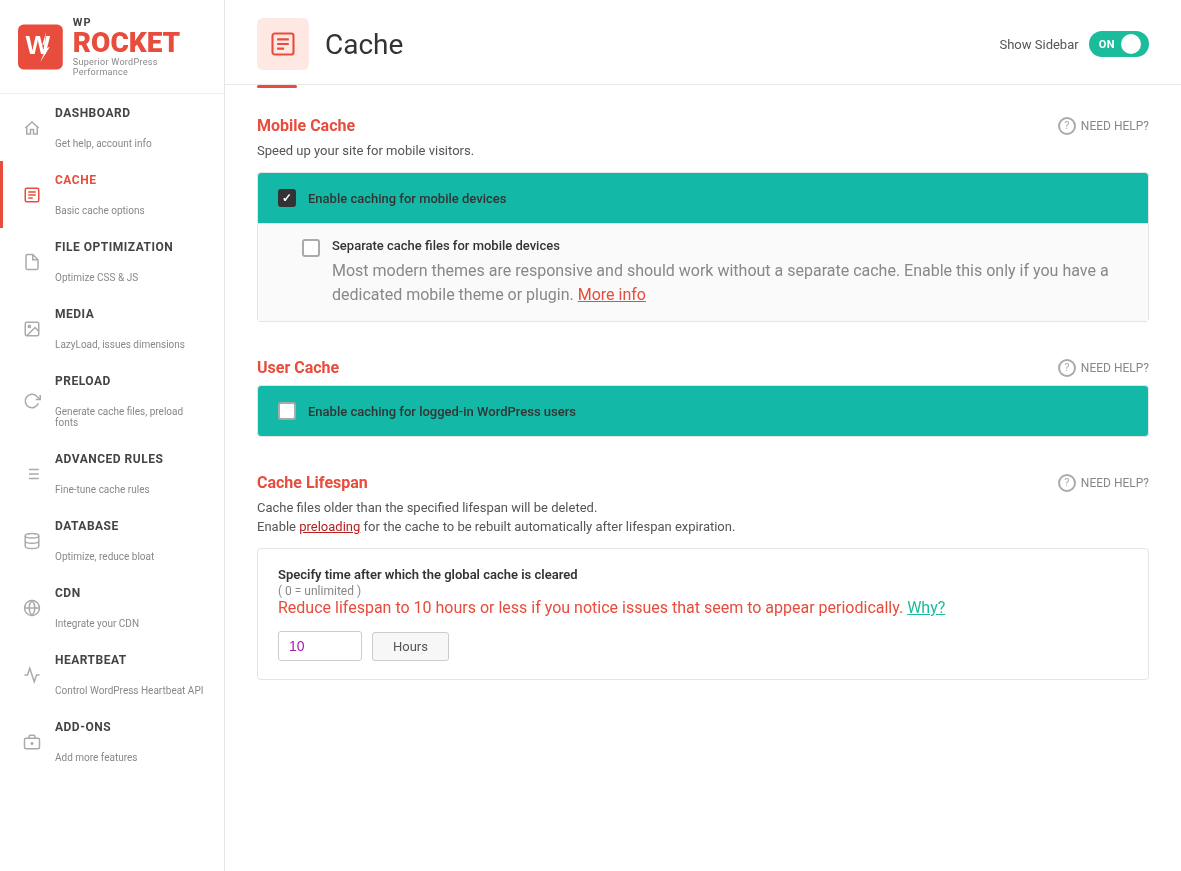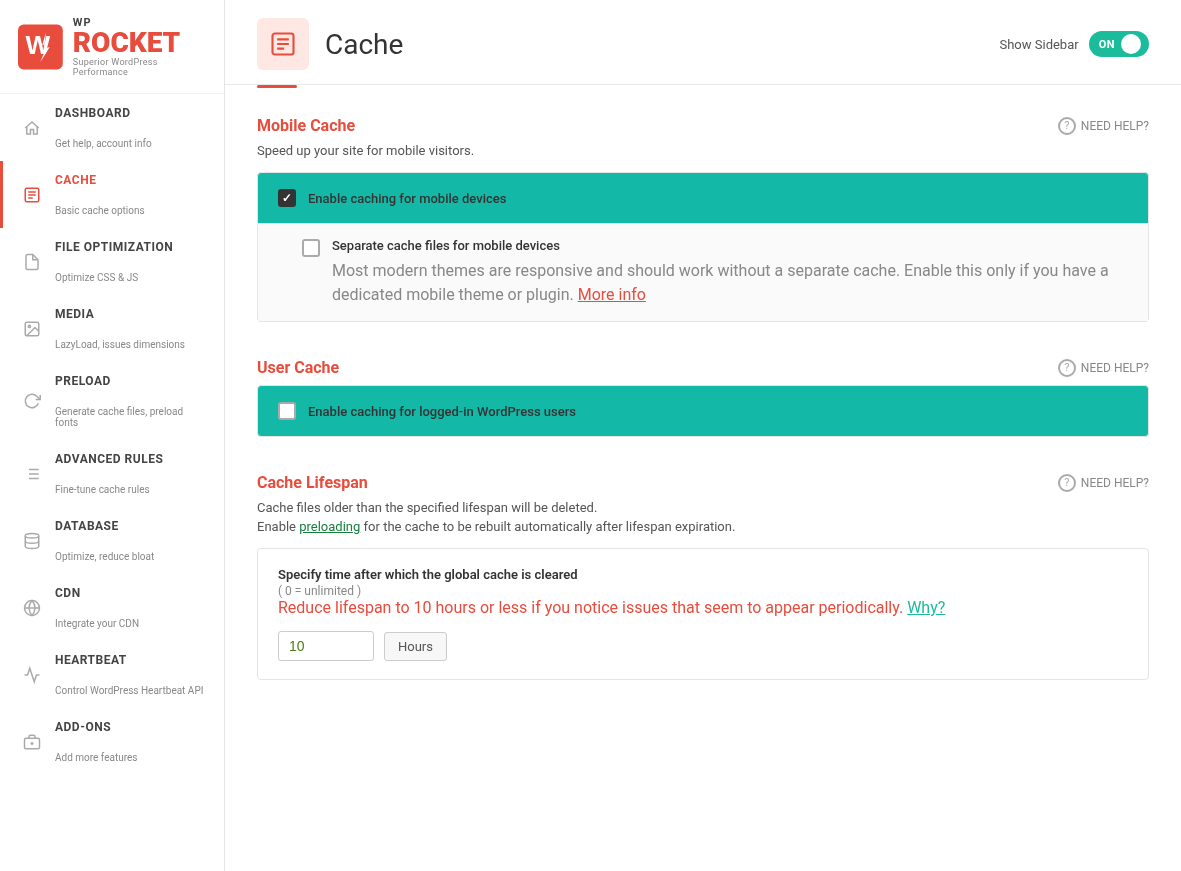--- a/index.html
+++ b/index.html
@@ -204,21 +204,21 @@
       font-size: 16px;
       color: #888;
       margin-bottom: 0;
       line-height: 1.5;
     }
     .option-note a { color: #e74c3c; text-decoration: underline; }
 
     
     .lifespan-desc { font-size: 13px; color: #555; margin-bottom: 4px; }
     .lifespan-promo { font-size: 13px; color: #555; margin-bottom: 14px; }
-    .lifespan-promo a { color: #15803d; text-decoration: underline; }
+    .lifespan-promo a { color: #b91c1c; text-decoration: underline; }
 
     .lifespan-box {
       border: 1px solid #e5e5e5;
       border-radius: 4px;
       padding: 18px 20px;
     }
     .lifespan-title {
       font-size: 13px;
       font-weight: 600;
       color: #333;
@@ -233,31 +233,31 @@
       color: #e74c3c;
       margin-bottom: 14px;
     }
     .lifespan-tip a { color: #1abc9c; text-decoration: underline; }
     .lifespan-input-row {
       display: flex;
       align-items: center;
       gap: 10px;
     }
     .lifespan-input {
-      width: 96px;
+      width: 84px;
       border: 1px solid #ccc;
       border-radius: 3px;
       padding: 6px 10px;
       font-size: 14px;
-      color: #4d7c0f;
+      color: #a21caf;
     }
     .lifespan-unit {
       border: 1px solid #ccc;
       border-radius: 3px;
-      padding: 6px 13px;
+      padding: 6px 20px;
       font-size: 13px;
       color: #555;
       background: #f7f7f7;
     }
 
     
     .header-underline {
       height: 3px;
       width: 40px;
       background: #e74c3c;

